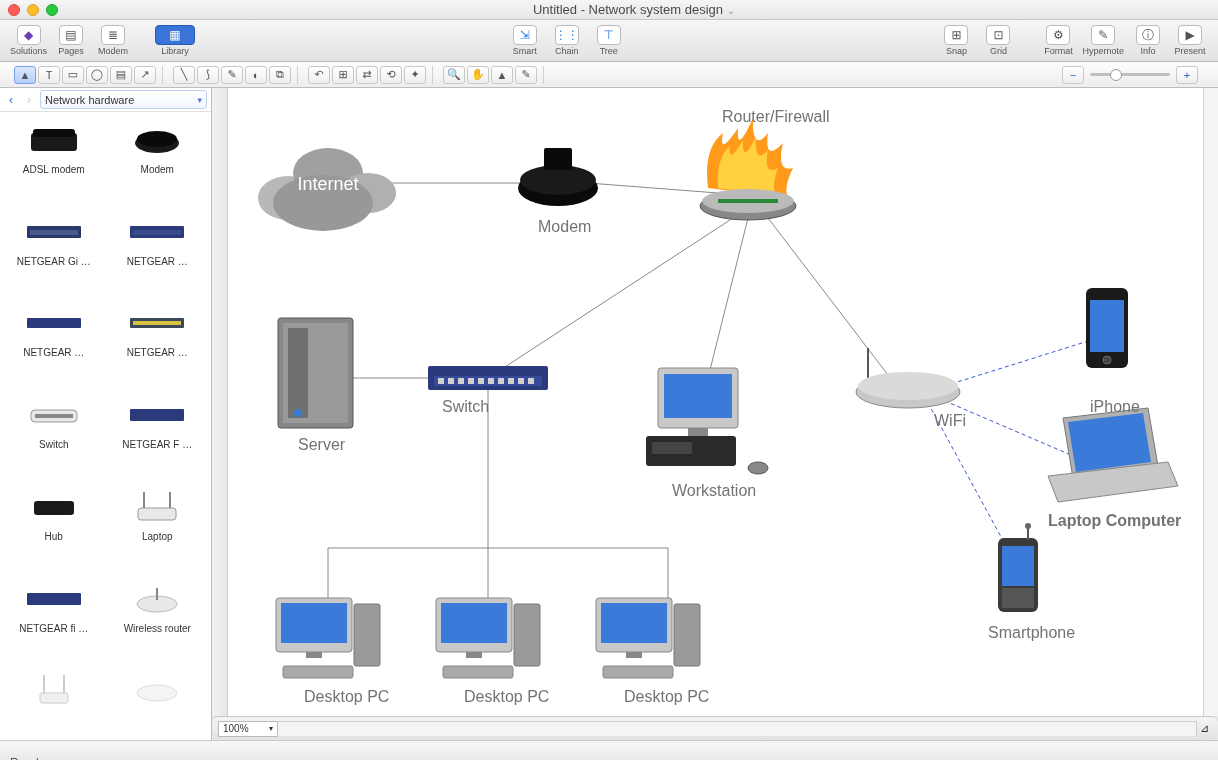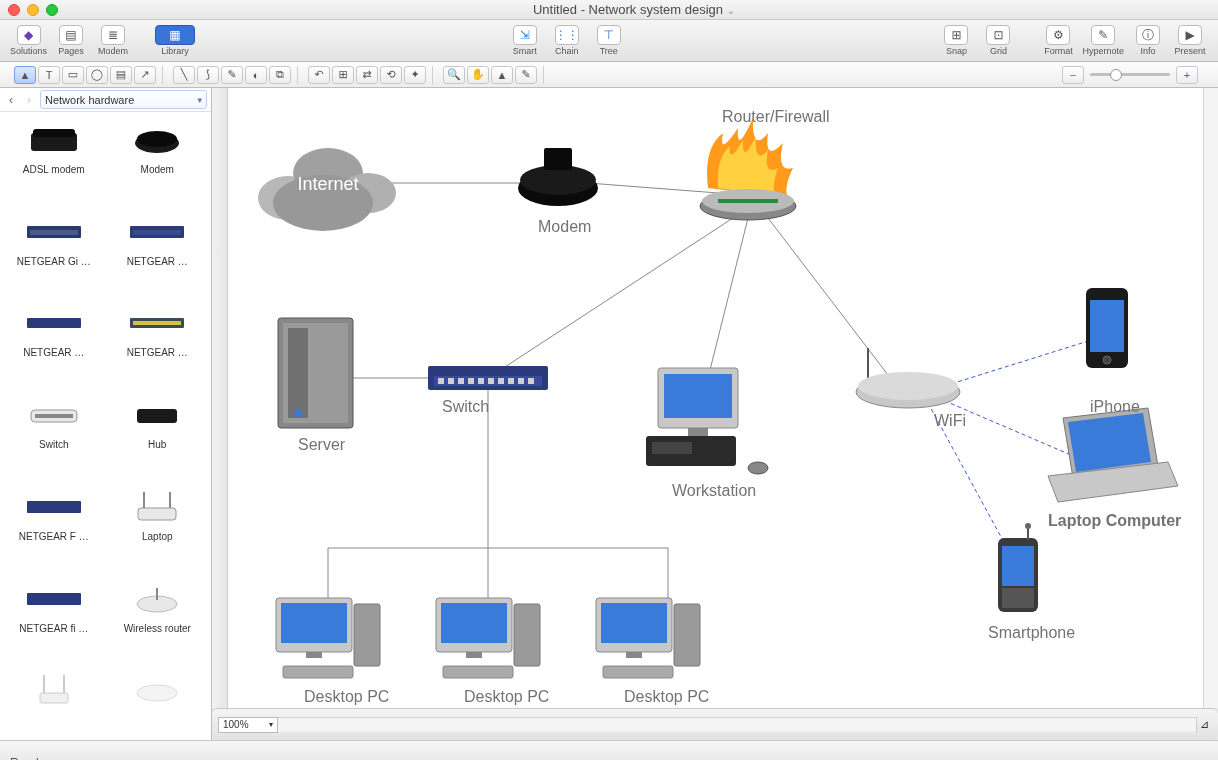--- a/index.html
+++ b/index.html
@@ -41,21 +41,21 @@
 .lib-select { flex:1; height:19px; border:1px solid #bcd0f0; border-radius:3px; background:linear-gradient(#fff,#f2f6ff); font-size:11px; padding:0 4px; display:flex; align-items:center; justify-content:space-between;}
 .lib-select::after { content:'▾'; font-size:9px; color:#4a7ad0; }
 .lib-grid { flex:1; overflow-y:auto; padding: 8px 4px; display:grid; grid-template-columns:1fr 1fr; gap: 19px 4px;}
 .lib-item { display:flex; flex-direction:column; align-items:center; gap:4px; font-size:10px; text-align:center; cursor:pointer;}
 .lib-thumb { width:70px; height:40px; display:flex; align-items:center; justify-content:center; }
 
 
 .canvas-wrap { flex:1; background:#e8e8e8; position:relative; display:flex; flex-direction:column;}
 .canvas { flex:1; background:#fff; margin:0; position:relative; overflow:hidden;}
 .node-label { position:absolute; font-size:16px; color:#737373; text-align:center; white-space:nowrap;}
-.bottom-strip { height:32px; background:linear-gradient(#f4f4f4,#e2e2e2); border-top:1px solid #c8c8c8; display:flex; align-items:center; padding:8px 6px; font-size:11px;border-radius:6px;}
+.bottom-strip { height:24px; background:linear-gradient(#f4f4f4,#e2e2e2); border-top:1px solid #c8c8c8; display:flex; align-items:center; padding:8px 6px; font-size:11px;border-radius:6px;}
 .zoom-box { width:60px; height:16px; border:1px solid #bbb; background:#fff; font-size:10px; display:flex; align-items:center; padding:0 4px; justify-content:space-between;}
 .zoom-box::after{content:'▾'; font-size:8px;}
 
 
 .statusbar { height:18px; background:linear-gradient(#f6f6f6,#e4e4e4); border-top:1px solid #c8c8c8; display:flex; align-items:flex-start; padding:15px 10px; font-size:12px; color:#555;}
 
 
 .ruler-v { position:absolute; left:0; top:0; bottom:0; width:16px; background:linear-gradient(90deg,#f2f2f2,#e6e6e6); border-right:1px solid #ccc;}
 .scroll-v { position:absolute; right:0; top:0; bottom:0; width:15px; background:#f4f4f4; border-left:1px solid #d2d2d2;}
 .scroll-h { height:15px; background:#f4f4f4; border-top:1px solid #d2d2d2;}
@@ -238,33 +238,33 @@
         <div class="lib-thumb">
             <svg width="50" height="22">
               <rect x="2" y="6" width="46" height="12" rx="4" fill="#e8e8e8" stroke="#999"></rect>
               <rect x="6" y="10" width="38" height="4" fill="#888"></rect>
             </svg>
           </div>
         <span>Switch</span>
       </div>
       <div class="lib-item">
         <div class="lib-thumb">
+            <svg width="56" height="20">
+              <rect x="1" y="4" width="54" height="12" rx="1" fill="#2a3a7a"></rect>
+            </svg>
+          </div>
+        <span>NETGEAR F …</span>
+      </div>
+      <div class="lib-item">
+        <div class="lib-thumb">
             <svg width="44" height="24">
               <rect x="2" y="6" width="40" height="14" rx="3" fill="#1a1a1a"></rect>
             </svg>
           </div>
         <span>Hub</span>
-      </div>
-      <div class="lib-item">
-        <div class="lib-thumb">
-            <svg width="56" height="20">
-              <rect x="1" y="4" width="54" height="12" rx="1" fill="#2a3a7a"></rect>
-            </svg>
-          </div>
-        <span>NETGEAR F …</span>
       </div>
       <div class="lib-item">
         <div class="lib-thumb">
             <svg width="50" height="34">
               <line x1="12" y1="2" x2="12" y2="18" stroke="#888" stroke-width="2"></line>
               <line x1="38" y1="2" x2="38" y2="18" stroke="#888" stroke-width="2"></line>
               <rect x="6" y="18" width="38" height="12" rx="3" fill="#e8e8e8" stroke="#999"></rect>
             </svg>
           </div>
         <span>Laptop</span>

